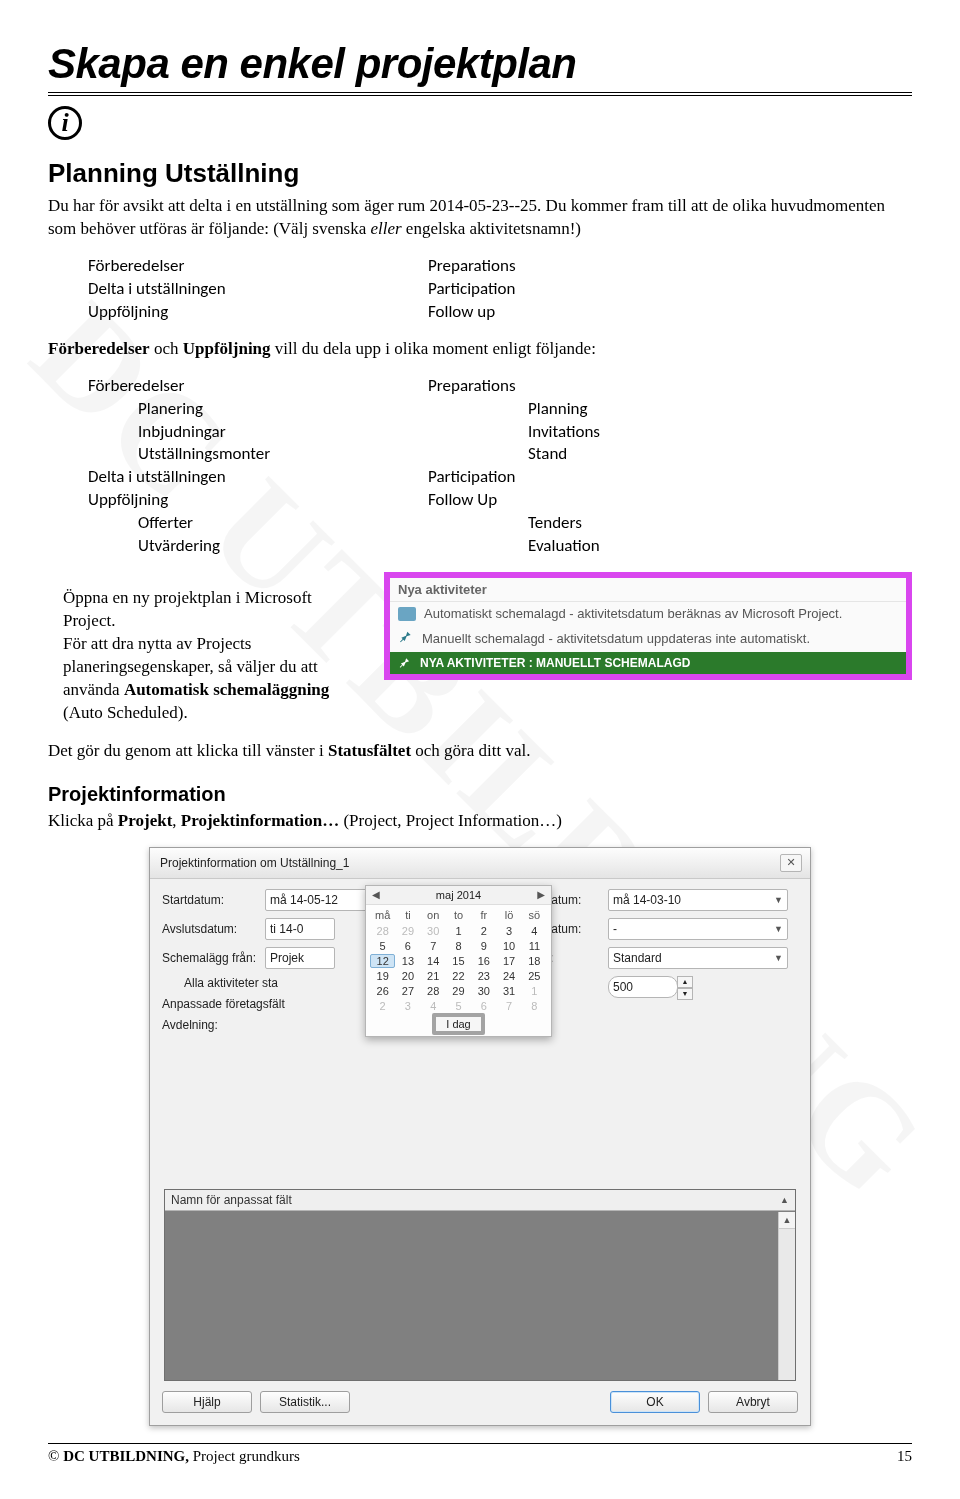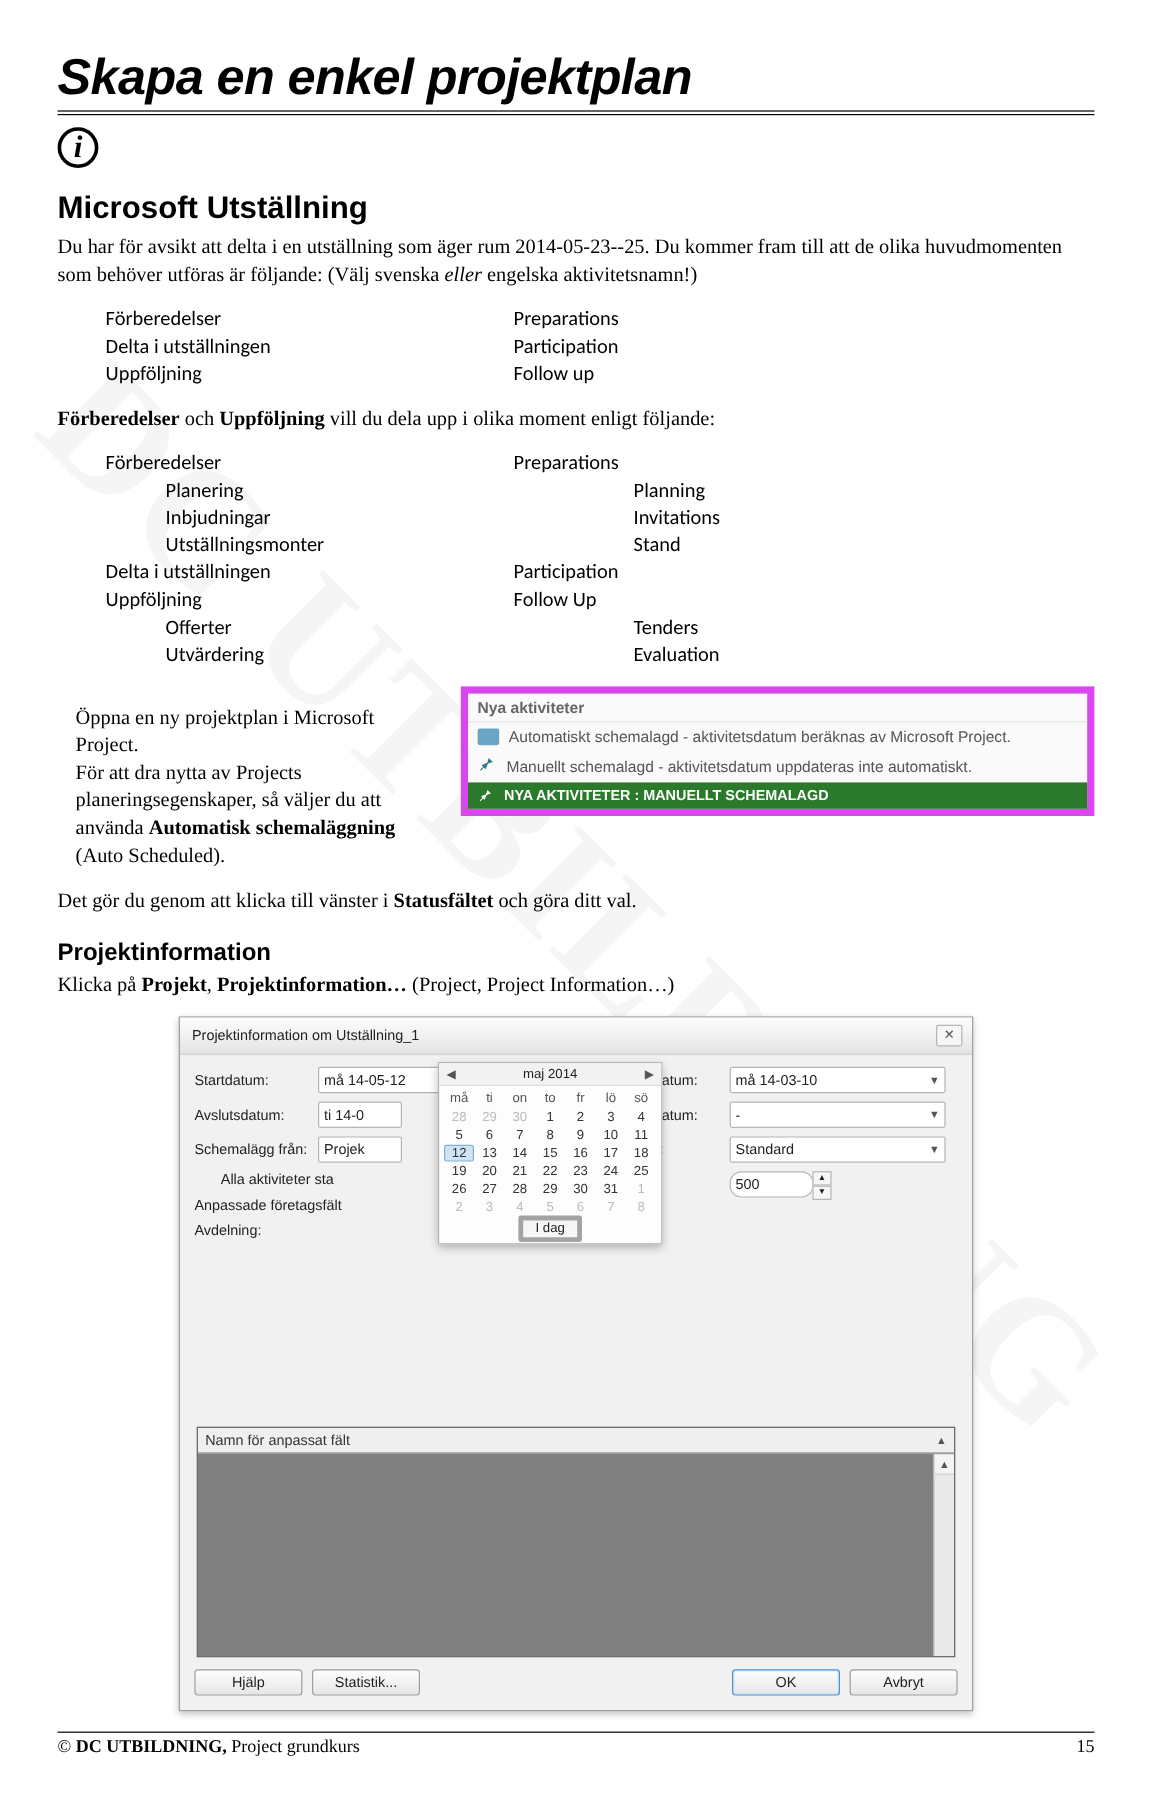--- a/index.html
+++ b/index.html
@@ -241,21 +241,21 @@
 <div class="watermark">
     <span>DC UTBILDNING</span>
   </div>
 
 <div class="content">
 
   <h1 class="doc-title">Skapa en enkel projektplan</h1>
 
   <div class="info-icon">i</div>
 
-  <h2 class="section">Microsoft Utställning</h2>
+  <h2 class="section">Planning Utställning</h2>
 
   <p class="body">Du har för avsikt att delta i en utställning som äger rum 2014-05-23--25. Du kommer fram till att de olika huvudmomenten som behöver utföras är följande: (Välj svenska <em>eller</em> engelska aktivitetsnamn!)</p>
 
   <div class="activity-table" id="tbl1">
       <div class="row">
         <div class="col-left">Förberedelser</div>
         <div class="col-right">Preparations</div>
       </div>
       <div class="row">
         <div class="col-left">Delta i utställningen</div>

